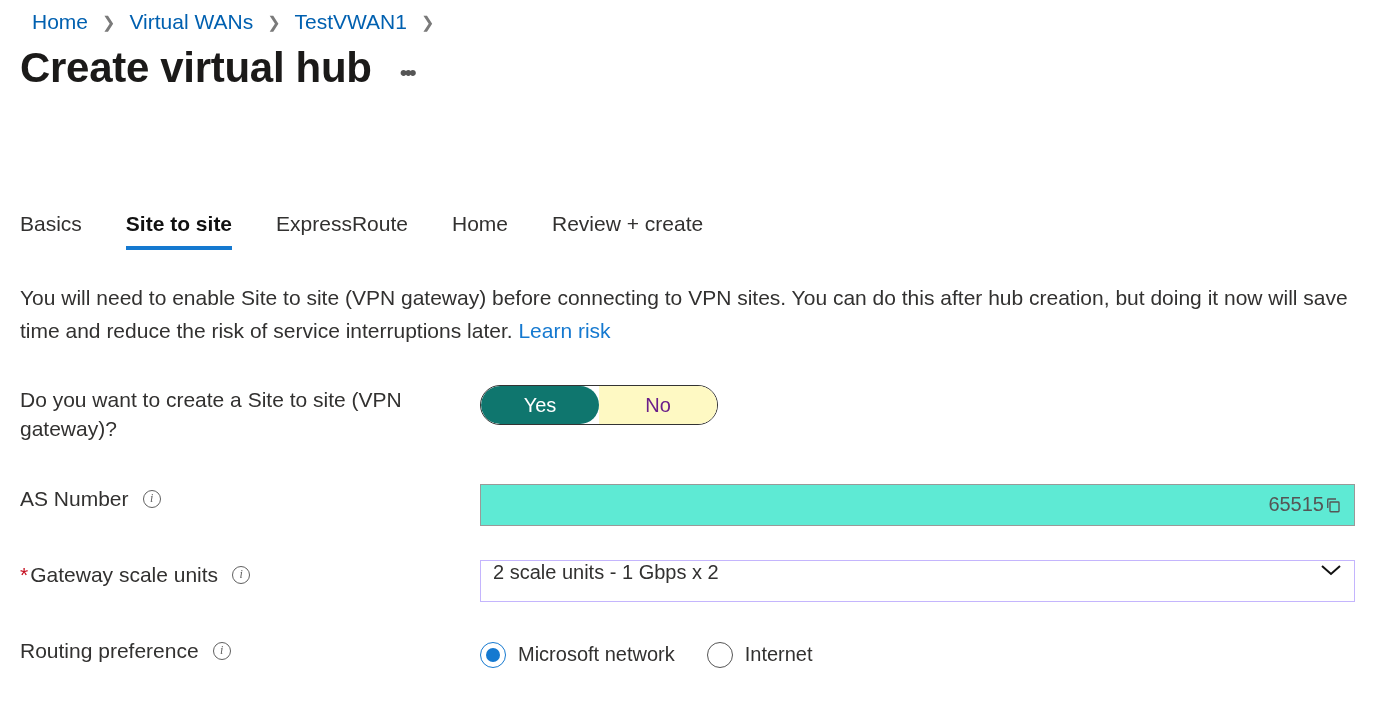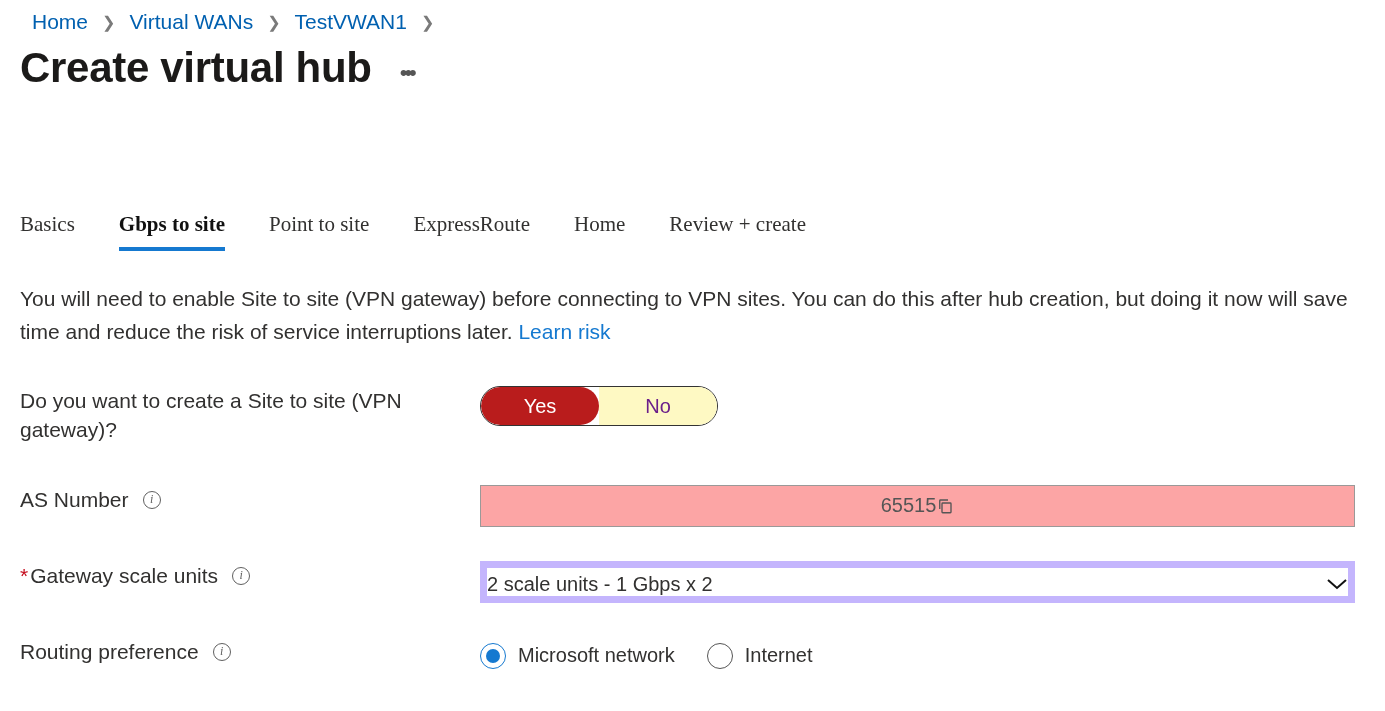--- a/index.html
+++ b/index.html
@@ -53,21 +53,20 @@
   .tabs {
     display: flex;
     gap: 44px;
     margin-top: 120px;
     font-size: 21px;
   }
   .tab {
     cursor: pointer;
     padding-bottom: 10px;
     color: #323130;
-    font-family: Liberation Serif, serif;
   }
   .tab.active {
     color: #111;
     font-weight: 600;
     border-bottom: 4px solid #1579d0;
   }
   .desc {
     margin-top: 32px;
     font-size: 21px;
     line-height: 1.55;
@@ -122,50 +121,50 @@
     width: 118px;
     display: flex;
     align-items: center;
     justify-content: center;
     font-size: 20px;
     cursor: pointer;
     color: #6b1f8a;
     background: #fef9c3;
   }
   .pill-opt.selected {
-    background: #b91c1c;
+    background: #0f766e;
     color: #fff;
     border-radius: 22px;
   }
   .readonly-field {
     display: flex;
     align-items: center;
-    justify-content: center;
+    justify-content: flex-end;
     border: 1px solid #9a9998;
-    background: #fca5a5;
+    background: #5eead4;
     height: 42px;
     padding: 12px 12px;
     font-size: 20px;
     color: #555;
     width: 100%;
   }
   .copy-icon {
     width: 18px;
     height: 18px;
     cursor: pointer;
     stroke: #555;
     fill: none;
   }
   .select {
     display: flex;
-    align-items: flex-end;
+    align-items: flex-start;
     justify-content: space-between;
-    border: 7px solid #c4b5fd;
+    border: 1px solid #c4b5fd;
     height: 42px;
-    padding: 0 0;
+    padding: 0 12px;
     font-size: 20px;
     cursor: pointer;
     width: 100%;
   }
   .chev-down {
     font-size: 18px;
     color: #111;
   }
   .radio-row {
     display: flex;
@@ -199,22 +198,21 @@
   <span class="chev">❯</span>
 </nav>
 
 <div class="title-row">
   <h1>Create virtual hub</h1>
   <span class="more-icon">•••</span>
 </div>
 
 <div class="tabs">
   <div class="tab">Basics</div>
-  <div class="tab active">Gbps to site</div>
-  <div class="tab">Point to site</div>
+  <div class="tab active">Site to site</div>
   <div class="tab">ExpressRoute</div>
   <div class="tab">Home</div>
   <div class="tab">Review + create</div>
 </div>
 
 <p class="desc">
   <span>You will need to enable Site to site (VPN gateway) before connecting to VPN sites. You can do this after hub creation, but doing it now will save time and reduce the risk of service interruptions later.  </span>
   <a class="learn-link">Learn risk</a>
 </p>
 

